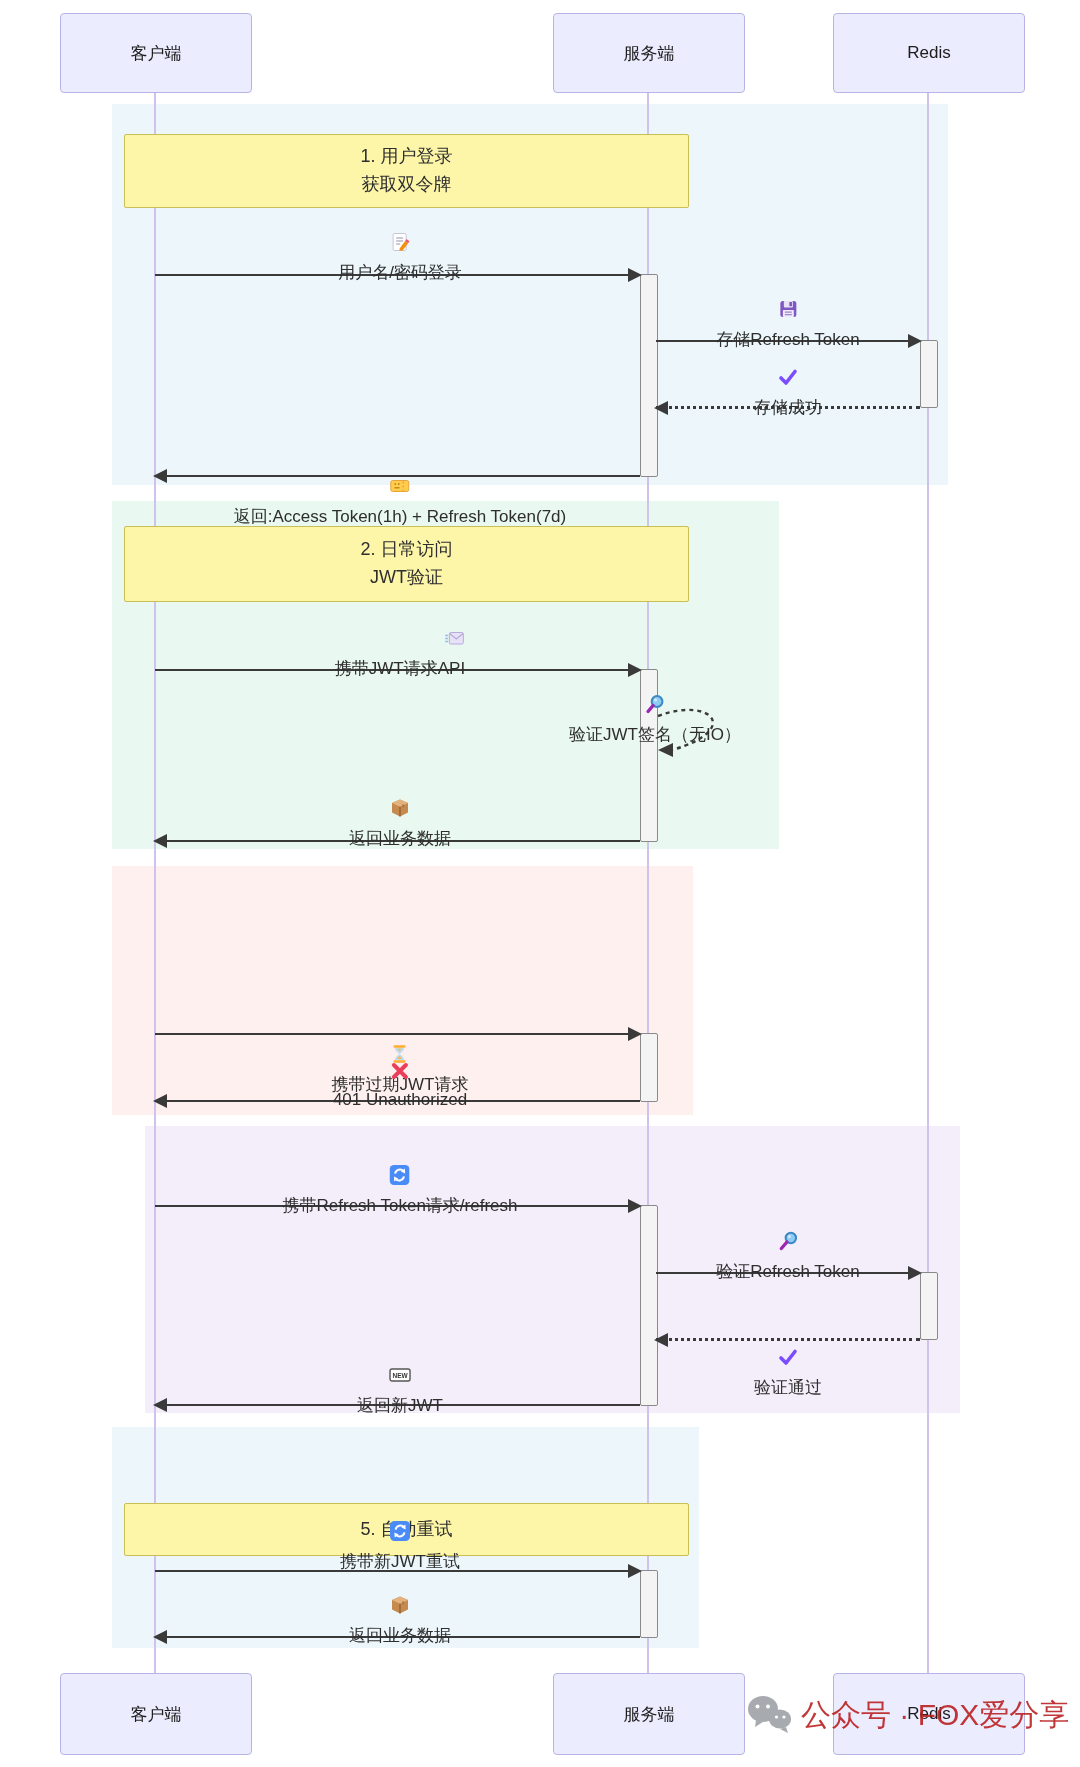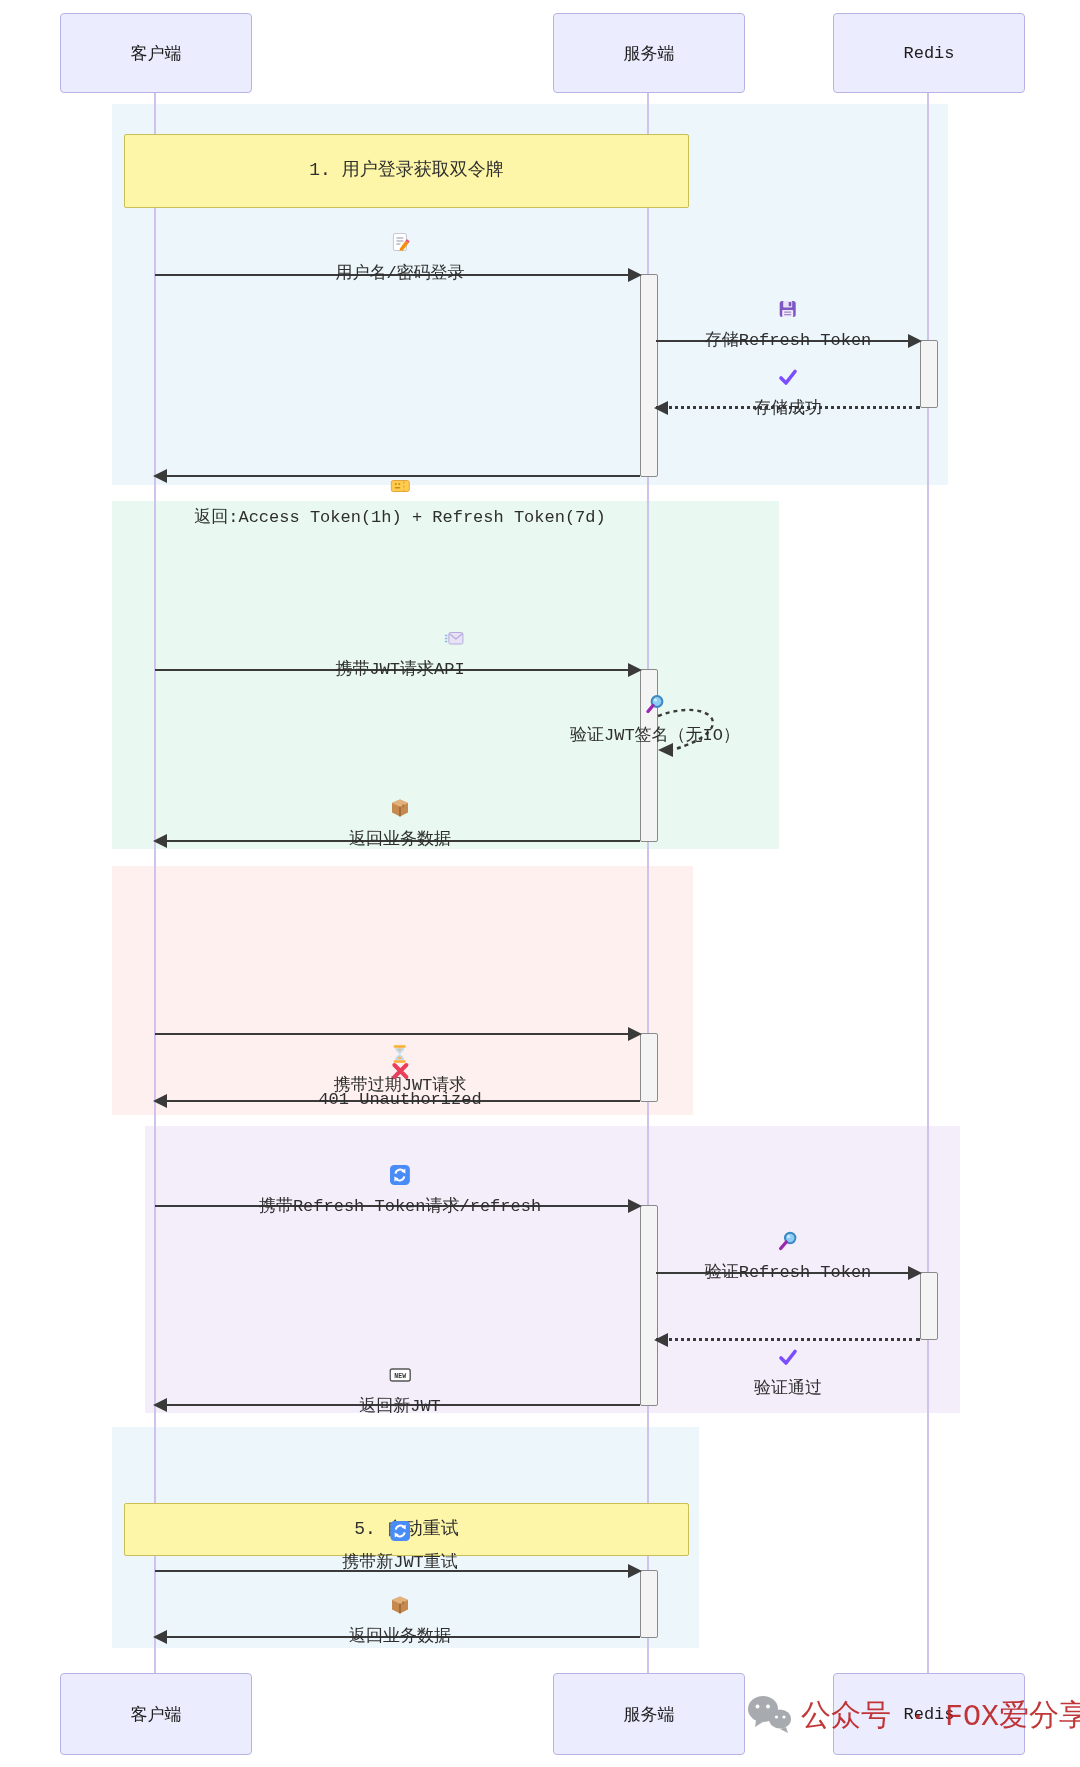--- a/index.html
+++ b/index.html
@@ -1,25 +1,25 @@
 <!DOCTYPE html>
 <html><head>
 <meta charset="utf-8">
 <style>
   html,body{margin:0;padding:0;background:#ffffff;}
   .canvas{position:relative;width:1080px;height:1767px;background:#ffffff;overflow:hidden;
-          font-family:Liberation Mono, monospace;color:#333;}
+          font-family:Liberation Sans, sans-serif;color:#333;}
   .section{position:absolute;z-index:0;}
   .lifeline{position:absolute;width:2px;background:#CFC2EC;z-index:1;}
   .activation{position:absolute;width:16px;background:#f4f4f4;border:1px solid #8a8a8a;border-radius:2px;z-index:2;}
   .actor{position:absolute;width:190px;height:78px;background:#ECECFF;border:1px solid #B7B3E6;border-radius:4px;
          display:flex;align-items:center;justify-content:center;z-index:5;}
   .actor span{font-size:17px;color:#1c1c1c;position:relative;z-index:60;}
   .note{position:absolute;left:124px;width:563px;background:#FDF6A8;border:1px solid #C9BF55;border-radius:2px;
-        display:flex;flex-direction:row;align-items:center;justify-content:center;
+        display:flex;flex-direction:column;align-items:center;justify-content:center;
         font-size:18px;line-height:1.55;color:#2e2e2e;z-index:4;}
   .msg{position:absolute;transform:translateX(-50%);display:flex;align-items:center;gap:9px;
        font-size:17px;color:#2e2e2e;white-space:nowrap;z-index:4;height:26px;flex-direction:column;}
   .msg svg{flex:0 0 auto;}
   .arrow{position:absolute;height:0;border-top:2.5px solid #3a3a3a;z-index:3;}
   .arrow.dotted{border-top-style:dotted;border-top-width:3px;}
   .head-r{position:absolute;right:-2px;top:-8px;width:0;height:0;
           border-left:14px solid #3a3a3a;border-top:7px solid transparent;border-bottom:7px solid transparent;}
   .head-l{position:absolute;left:-2px;top:-8px;width:0;height:0;
           border-right:14px solid #3a3a3a;border-top:7px solid transparent;border-bottom:7px solid transparent;}
@@ -57,20 +57,24 @@
     <span>服务端</span>
   </div>
   <div class="actor" style="left:833px;top:13px;">
     <span>Redis</span>
   </div>
 
   <div class="note" style="top:134px;height:72px;">
     <span>1. 用户登录</span>
     <span>获取双令牌</span>
   </div>
+  <div class="note" style="top:526px;height:74px;">
+    <span>2. 日常访问</span>
+    <span>JWT验证</span>
+  </div>
   <div class="note" style="top:1503px;height:51px;">
     <span>5. 自动重试</span>
   </div>
 
   <div class="msg" style="left:400px;top:232px;">
     <svg width="20" height="20" viewBox="0 0 20 20">
         <rect x="3" y="1.5" width="13" height="17" rx="1.5" fill="#ffffff" stroke="#c6c6d6"></rect>
         <line x1="6" y1="6" x2="13" y2="6" stroke="#b9b9c9" stroke-width="1.3"></line>
         <line x1="6" y1="9" x2="13" y2="9" stroke="#b9b9c9" stroke-width="1.3"></line>
         <line x1="6" y1="12" x2="10" y2="12" stroke="#b9b9c9" stroke-width="1.3"></line>

